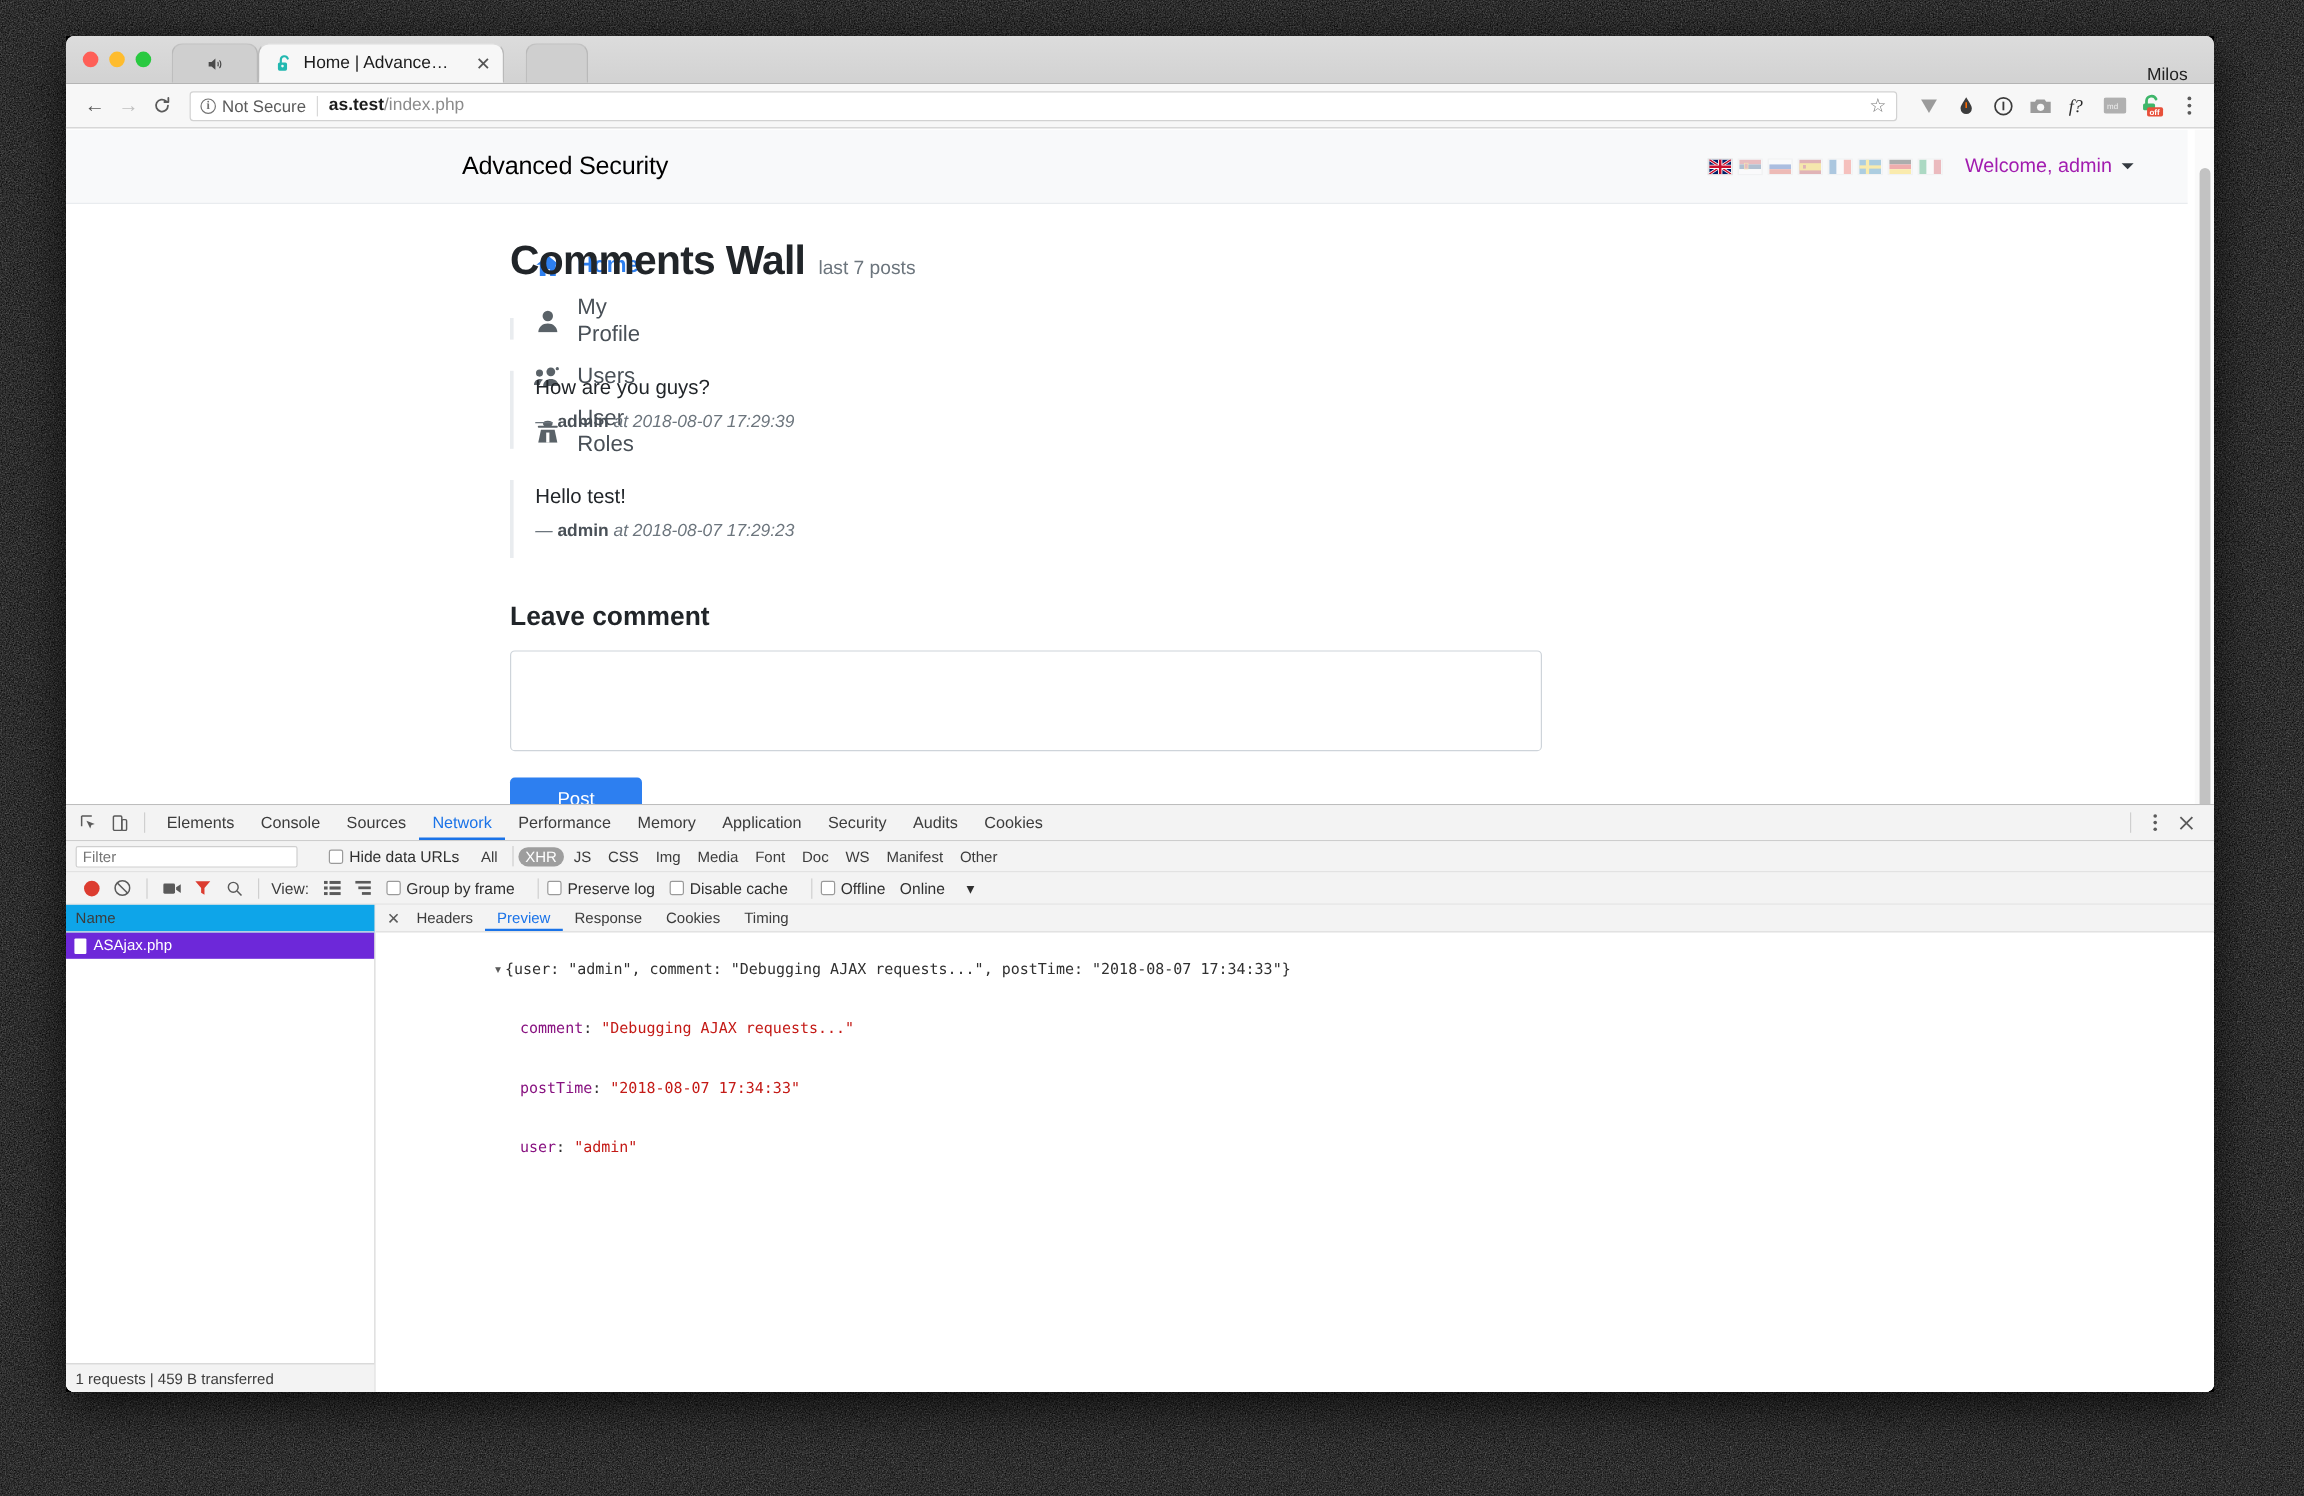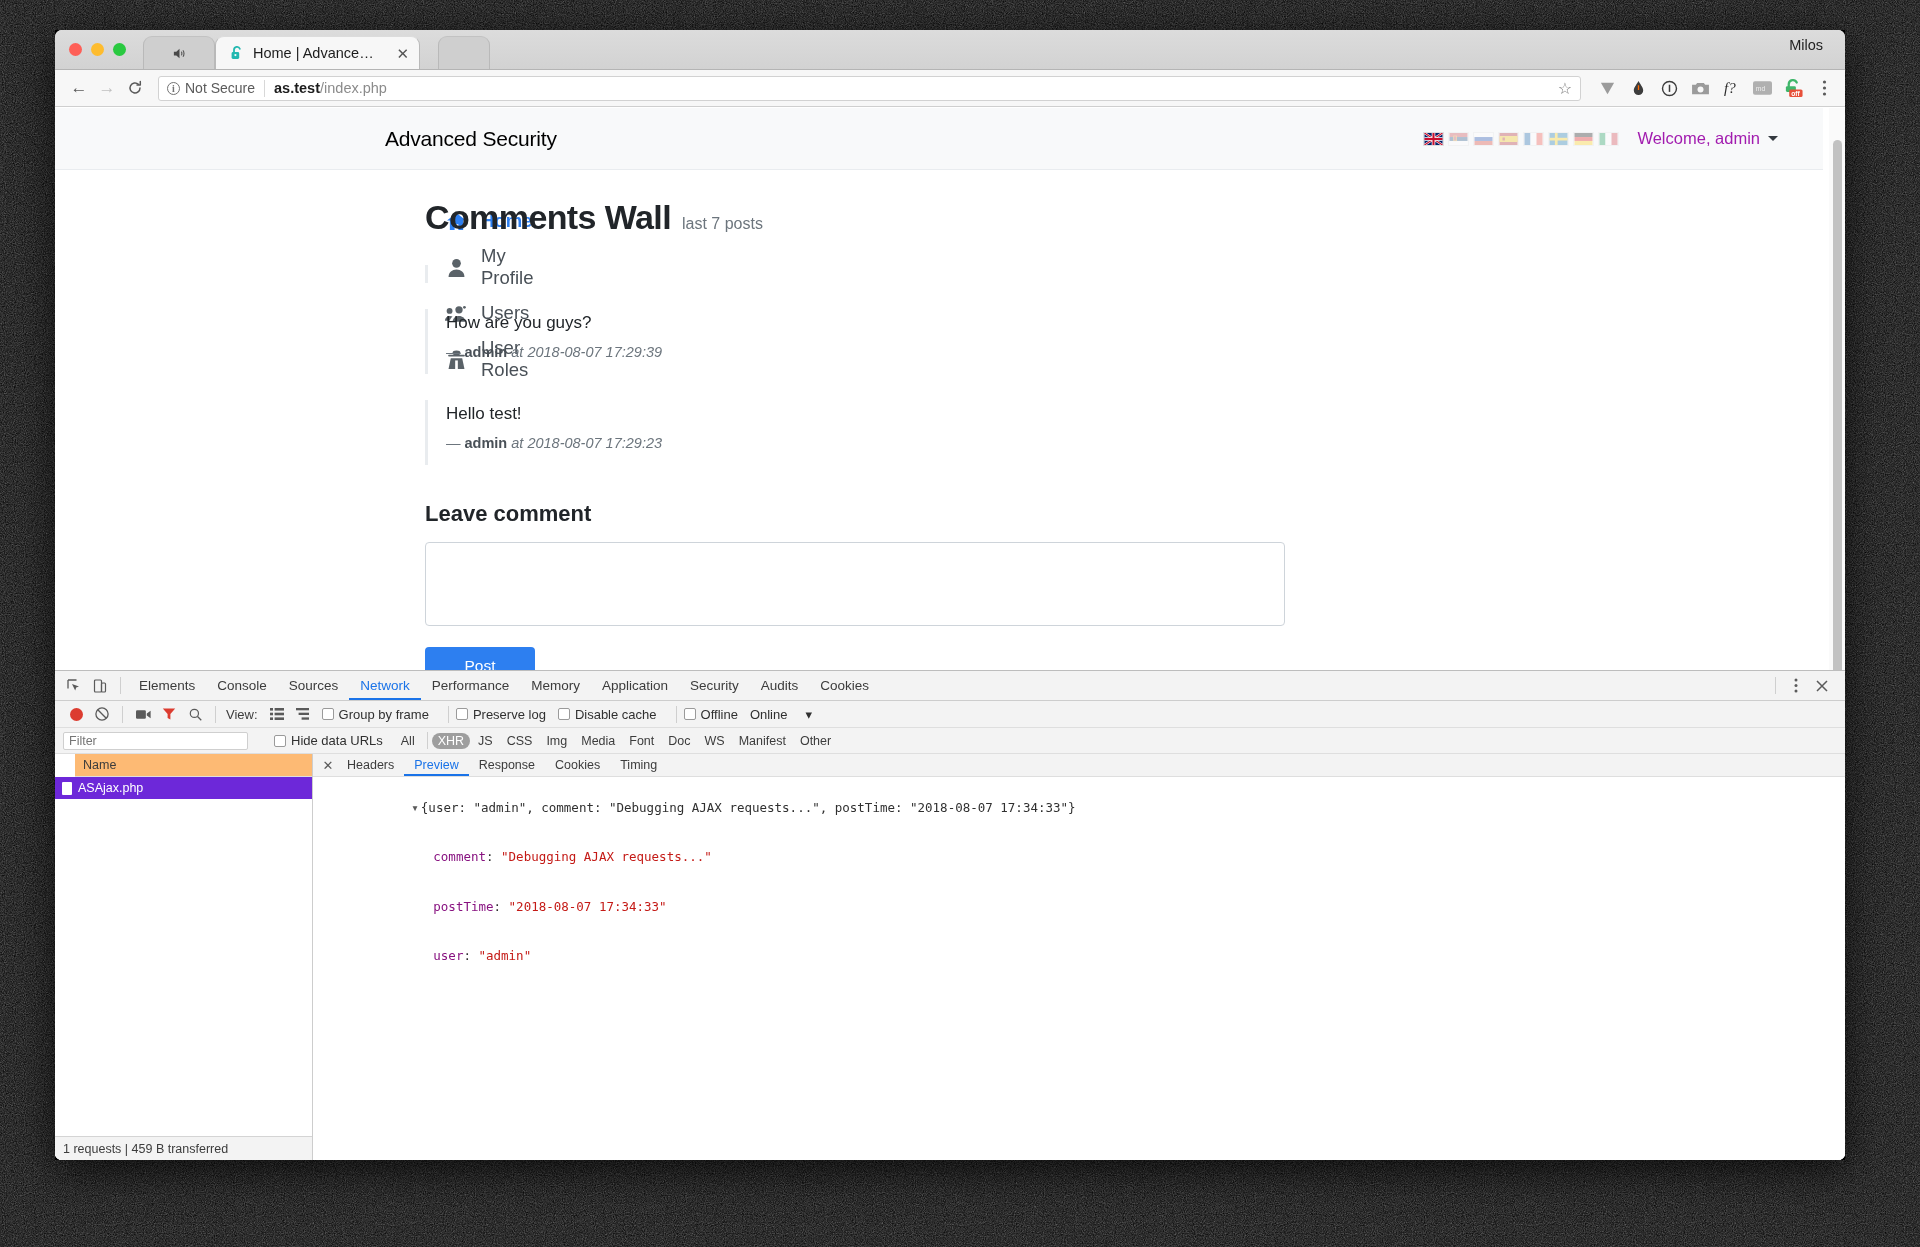--- a/index.html
+++ b/index.html
@@ -61,21 +61,21 @@
   .tab-title {
     margin-left:8px; font-size:14.5px; color:#1c1c1c;
     white-space:nowrap; overflow:hidden; text-overflow:ellipsis;
     max-width:128px;
   }
   .tab-close {
     margin-left:auto; margin-right:10px; font-size:15px; color:#555;
     line-height:1; cursor:pointer;
   }
   #profile-name {
-    position:absolute; right:22px; top:7px;
+    position:absolute; right:22px; top:25px;
     font-size:14.5px; color:#222;
   }
 
   
   #toolbar {
     height:37px; background:#f7f7f7;
     border-bottom:1px solid #cfcfcf;
     display:flex; align-items:center;
     padding:0 10px;
   }
@@ -229,21 +229,21 @@
   .ftype { padding:1px 6px; border-radius:8px; font-size:12.5px; cursor:pointer; color:#3c3c3c; margin-right:2px;}
   .ftype.active { background:#9e9e9e; color:#fff; }
 
   #dt-main { flex:1; display:flex; min-height:0; }
   #dt-left {
     width:258px; border-right:1px solid #cdcdcd; display:flex; flex-direction:column;
     background:#fff;
   }
   #dt-left-head {
     height:23px; line-height:23px; padding-left:8px; font-size:12.5px; color:#3c3c3c;
-    background:#fdba74; border-bottom:1px solid #dedede;margin-left:20px;
+    background:#0ea5e9; border-bottom:1px solid #dedede;
   }
   #req-list { flex:1; overflow:hidden; }
   .req-row {
     height:22px; display:flex; align-items:center; gap:6px;
     padding-left:7px; font-size:12.5px; cursor:pointer;
     background:#6d28d9; color:#fff;
   }
   .req-ico { width:10px;height:13px;background:#fff;border-radius:1px;flex:none; }
   #dt-status {
     height:24px; line-height:24px; padding-left:8px;
@@ -569,20 +569,40 @@
               <circle cx="2" cy="7.5" r="1.5" fill="#5a5a5a"></circle>
               <circle cx="2" cy="13" r="1.5" fill="#5a5a5a"></circle>
             </svg>
         </span>
         <span class="dt-icon-btn">
           <svg width="12" height="12" viewBox="0 0 12 12">
               <path d="M1 1l10 10M11 1L1 11" stroke="#5a5a5a" stroke-width="1.5"></path>
             </svg>
         </span>
       </span>
+    </div>
+
+    <div id="dt-filterbar">
+      <input id="dt-filter-input" type="text" placeholder="Filter" style="">
+      <label class="cb-wrap" style="margin-left:26px">
+        <span class="cb"></span>
+        <span>Hide data URLs</span>
+      </label>
+      <span class="ftype">All</span>
+      <span class="dt-vsep" style="margin:0 4px"></span>
+      <span class="ftype active">XHR</span>
+      <span class="ftype">JS</span>
+      <span class="ftype">CSS</span>
+      <span class="ftype">Img</span>
+      <span class="ftype">Media</span>
+      <span class="ftype">Font</span>
+      <span class="ftype">Doc</span>
+      <span class="ftype">WS</span>
+      <span class="ftype">Manifest</span>
+      <span class="ftype">Other</span>
     </div>
 
     <div id="dt-toolbar">
       <span class="dt-icon-btn">
           <span class="record-dot"></span>
         </span>
       <span class="dt-icon-btn">
         <svg class="clear-ico" viewBox="0 0 14 14">
             <circle cx="7" cy="7" r="6.1" stroke="#5a5a5a" stroke-width="1.3" fill="none"></circle>
             <path d="M2.8 2.8l8.4 8.4" stroke="#5a5a5a" stroke-width="1.3"></path>
@@ -642,40 +662,20 @@
       <label class="cb-wrap">
         <span class="cb"></span>
         <span>Offline</span>
       </label>
       <span class="online-sel">
         <span>Online</span>
         <span style="margin-left:14px">▾</span>
       </span>
     </div>
 
-    <div id="dt-filterbar">
-      <input id="dt-filter-input" type="text" placeholder="Filter" style="">
-      <label class="cb-wrap" style="margin-left:26px">
-        <span class="cb"></span>
-        <span>Hide data URLs</span>
-      </label>
-      <span class="ftype">All</span>
-      <span class="dt-vsep" style="margin:0 4px"></span>
-      <span class="ftype active">XHR</span>
-      <span class="ftype">JS</span>
-      <span class="ftype">CSS</span>
-      <span class="ftype">Img</span>
-      <span class="ftype">Media</span>
-      <span class="ftype">Font</span>
-      <span class="ftype">Doc</span>
-      <span class="ftype">WS</span>
-      <span class="ftype">Manifest</span>
-      <span class="ftype">Other</span>
-    </div>
-
     <div id="dt-main">
       <div id="dt-left">
         <div id="dt-left-head">Name</div>
         <div id="req-list">
           <div class="req-row">
             <span class="req-ico"></span>
             <span>ASAjax.php</span>
           </div>
         </div>
         <div id="dt-status">1 requests | 459 B transferred</div>

